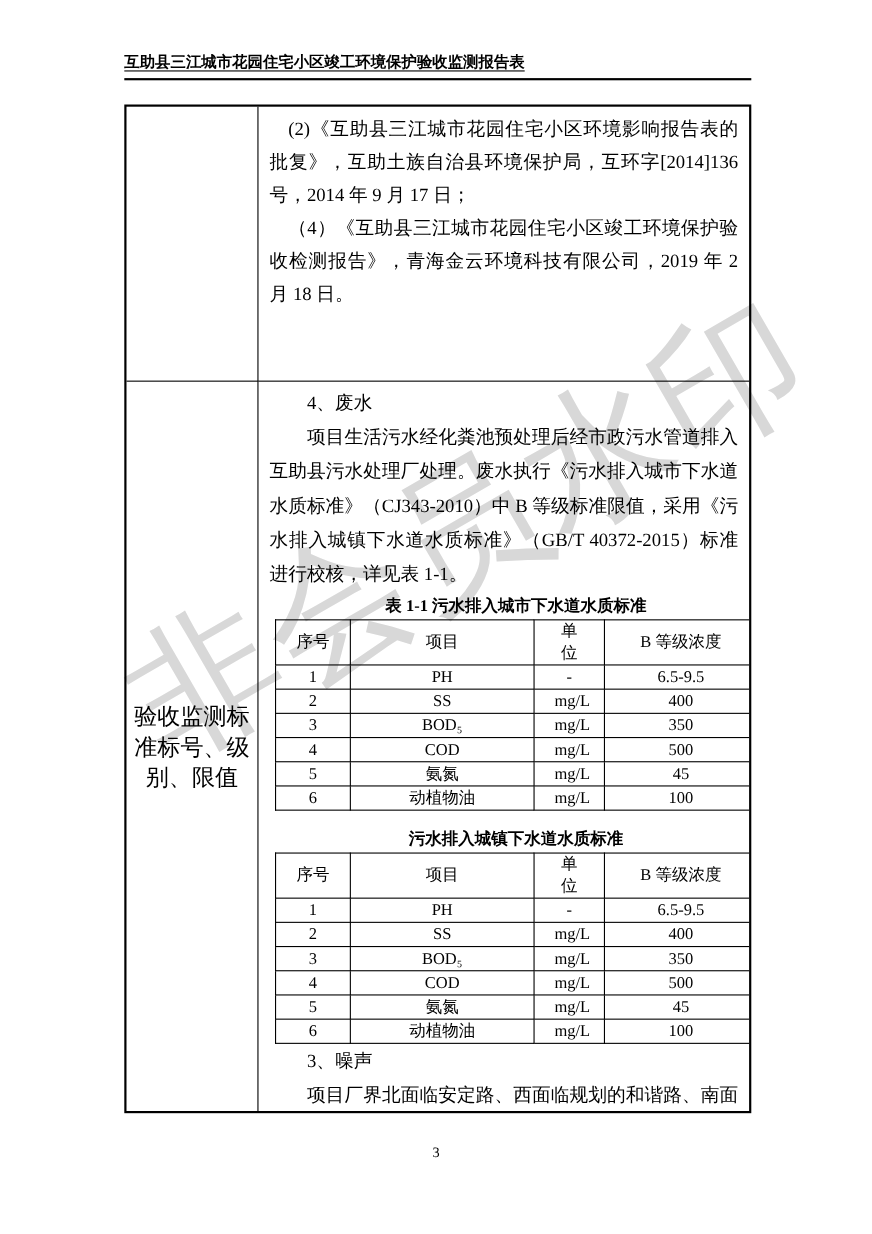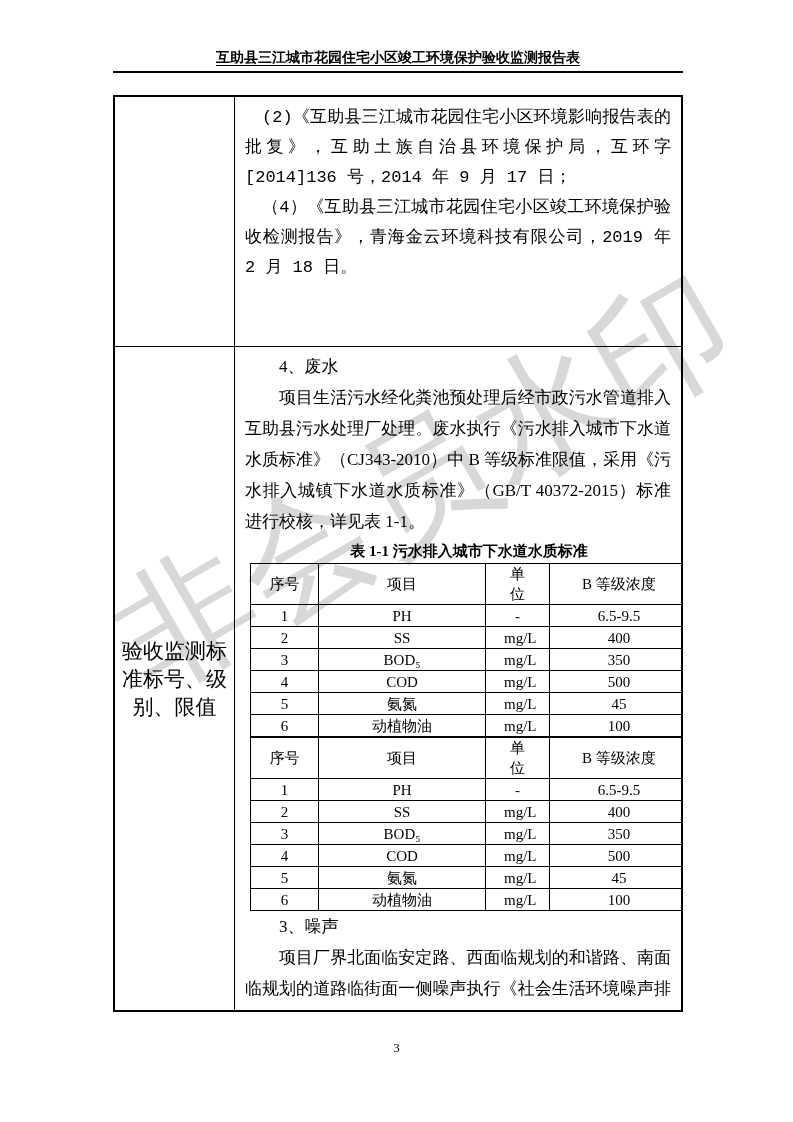--- a/index.html
+++ b/index.html
@@ -11,40 +11,40 @@
   }
   .watermark {
     position:absolute; left:128px; top:585px; z-index:0;
     font-size:135px; line-height:1; white-space:nowrap;
     color:#d8d8d8; letter-spacing:2px;
     transform:rotate(-30deg); transform-origin:0 50%;
     font-family:"Liberation Sans","DejaVu Sans",sans-serif;
     user-select:none;
   }
   .content { position:relative; z-index:1; }
-  .doc-header { position:absolute; left:113px; top:48px; width:570px; text-align:center; }
+  .doc-header { position:absolute; left:113px; top:48px; width:570px; }
   .doc-title {
     font-size:14px; font-weight:bold; text-decoration:underline;
     text-underline-offset:3px;
   }
   .header-rule { position:absolute; left:113px; top:71px; width:570px; border-top:2px solid #000; }
 
   .outer-table {
     position:absolute; left:113px; top:95px; width:570px; height:917px;
     border:2px solid #000; display:grid;
     grid-template-columns:120px 1fr; grid-template-rows:250px 1fr;
   }
   .oc { overflow:hidden; background:transparent; }
   .r1c1 { border-right:1px solid #000; border-bottom:1px solid #000; }
   .r1c2 { border-bottom:1px solid #000; padding:6px 10px 0 10px; font-size:17px; line-height:30px; text-align:justify; }
   .r2c1 { border-right:1px solid #000; display:flex; align-items:center; justify-content:center; text-align:center;
           font-size:21px; line-height:28px; padding:0 4px; }
   .r2c2 { padding:4px 10px 0 10px; font-size:17px; line-height:31px; }
 
-  .item-para { text-indent:1em; text-align:justify;font-family:Liberation Mono, monospace; }
+  .item-para { text-indent:1em; text-align:justify; }
   .section-heading { text-indent:2em; }
   .body-para { text-indent:2em; text-align:justify; }
 
   .tablewrap { width:438px; margin-left:5px; }
   .table-title { text-align:center; font-weight:bold; font-size:15px; line-height:22px; margin:3px 0 1px 0; }
   .table-title.second { margin-top:15px; }
   table.std { border-collapse:collapse; table-layout:fixed; width:438px;
               font-size:15px; }
   table.std td { border:1px solid #000; height:22px; text-align:center; vertical-align:middle;
                  line-height:20px; padding:0 18px; overflow:hidden; }
@@ -133,20 +133,21 @@
                 <td>6</td>
                 <td>动植物油</td>
                 <td>mg/L</td>
                 <td>100</td>
               </tr>
             </tbody>
           </table>
         </div>
 
         <div class="tablewrap">
+          <div class="table-title second">污水排入城镇下水道水质标准</div>
           <table class="std">
             <colgroup>
                 <col class="c1">
                 <col class="c2">
                 <col class="c3">
                 <col class="c4">
               </colgroup>
             <tbody>
               <tr>
                 <td>序号</td>

